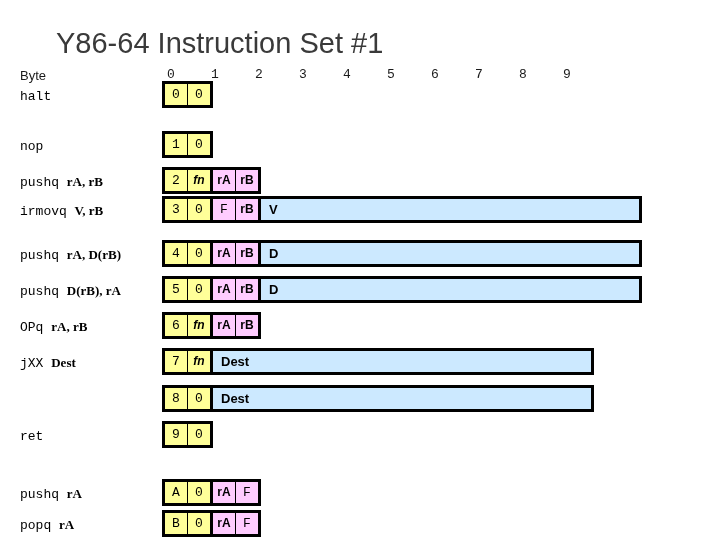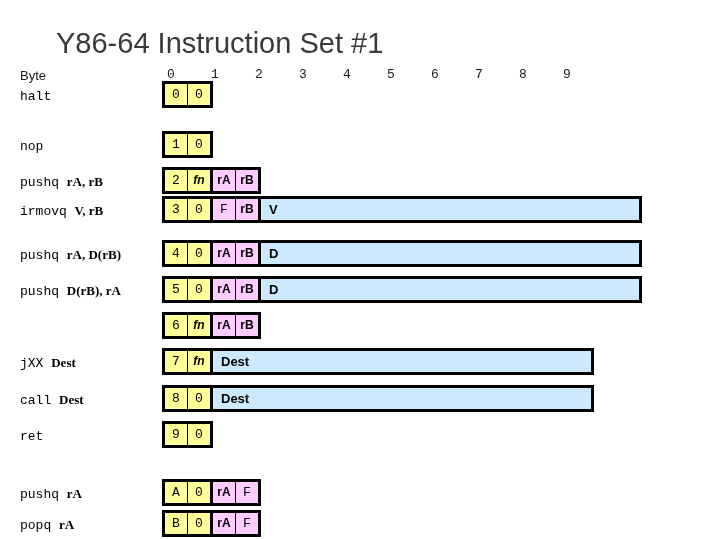--- a/index.html
+++ b/index.html
@@ -132,20 +132,21 @@
           <div class="grp">
             <div class="cell s-b" style="background: rgb(255, 204, 255);">rA</div>
             <div class="cell s-b" style="background: rgb(255, 204, 255);">rB</div>
           </div>
           <div class="grp">
             <div class="cell s-f" style="background: rgb(204, 233, 255);">D</div>
           </div>
         </div>
       </div>
       <div class="irow" style="top: 312px;">
+        <div class="ilabel"><span class="mn">OPq </span><span class="ops">rA, rB</span></div>
         <div class="boxes">
           <div class="grp">
             <div class="cell s-m" style="background: rgb(255, 255, 153);">6</div>
             <div class="cell s-i" style="background: rgb(255, 255, 153);">fn</div>
           </div>
           <div class="grp">
             <div class="cell s-b" style="background: rgb(255, 204, 255);">rA</div>
             <div class="cell s-b" style="background: rgb(255, 204, 255);">rB</div>
           </div>
         </div>
@@ -156,21 +157,20 @@
           <div class="grp">
             <div class="cell s-m" style="background: rgb(255, 255, 153);">7</div>
             <div class="cell s-i" style="background: rgb(255, 255, 153);">fn</div>
           </div>
           <div class="grp">
             <div class="cell s-f" style="background: rgb(204, 233, 255);">Dest</div>
           </div>
         </div>
       </div>
       <div class="irow" style="top: 385px;">
-        <div class="ilabel"><span class="mn">call </span><span class="ops">Dest</span></div>
         <div class="boxes">
           <div class="grp">
             <div class="cell s-m" style="background: rgb(255, 255, 153);">8</div>
             <div class="cell s-m" style="background: rgb(255, 255, 153);">0</div>
           </div>
           <div class="grp">
             <div class="cell s-f" style="background: rgb(204, 233, 255);">Dest</div>
           </div>
         </div>
       </div>

